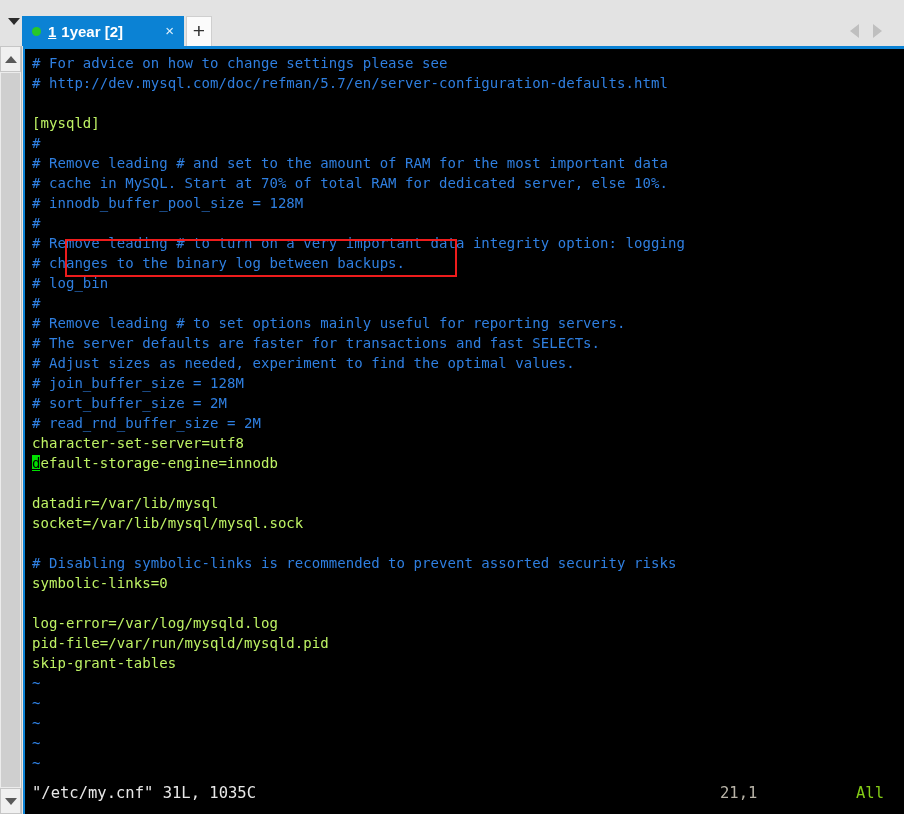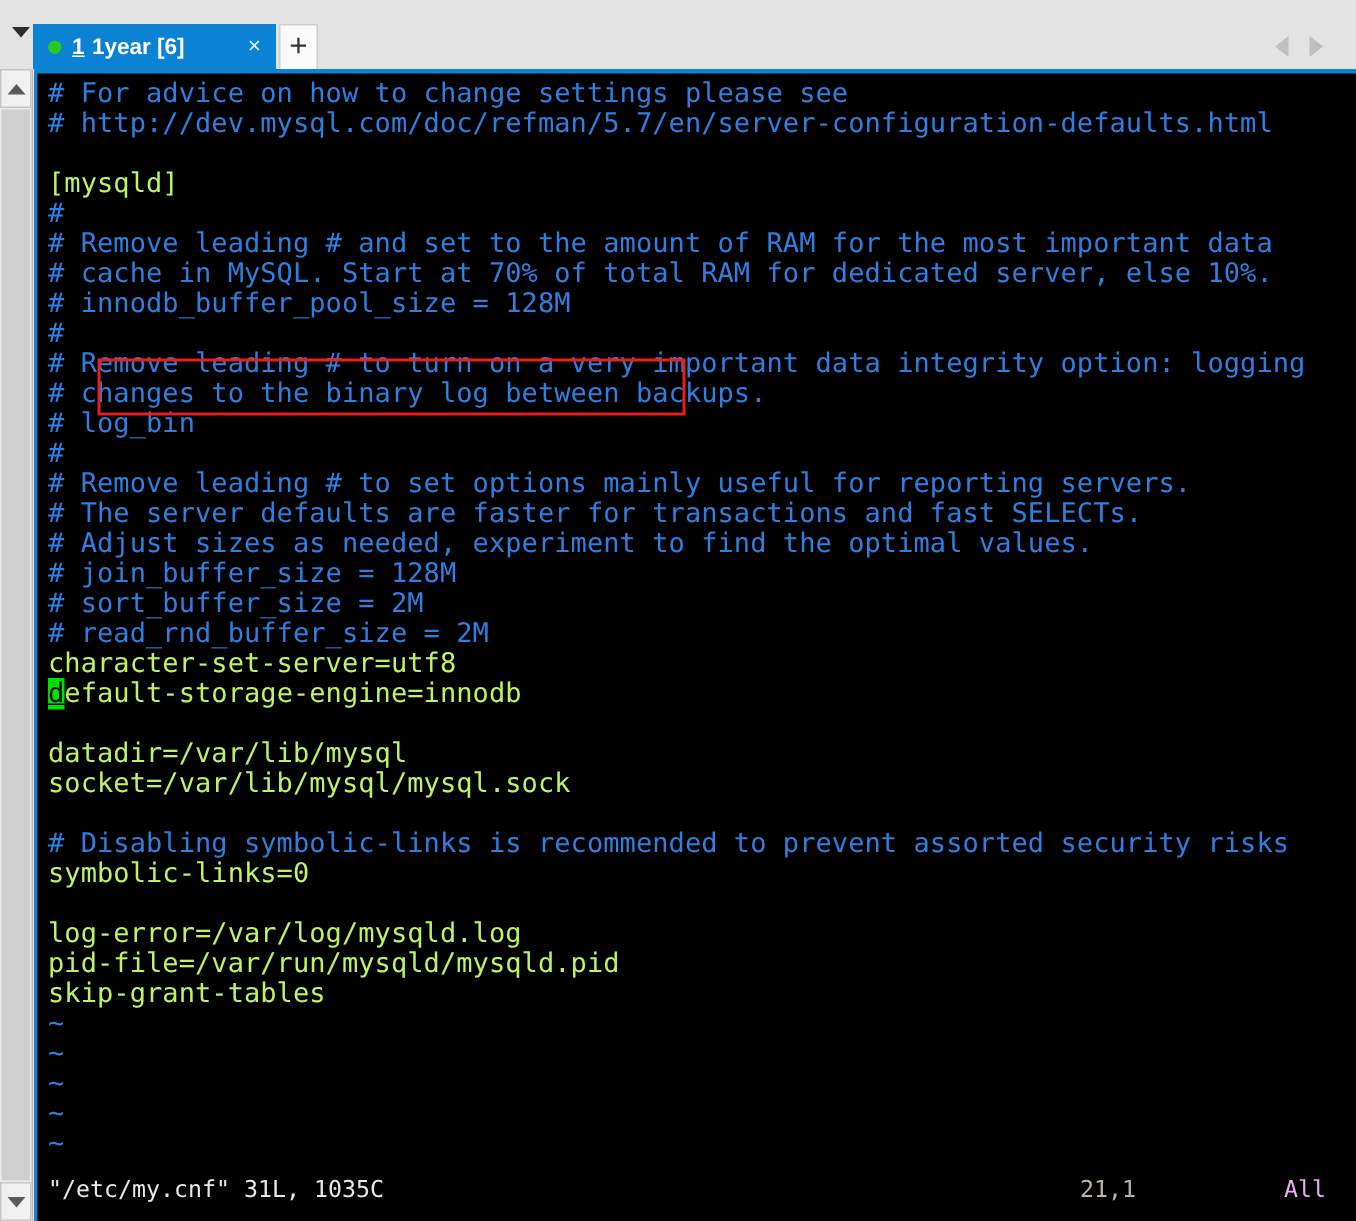--- a/index.html
+++ b/index.html
@@ -160,21 +160,21 @@
     background: #000000;
     border-top: 3px solid #0b82d4;
     border-left: 2px solid #0b82d4;
     box-sizing: border-box;
     overflow: hidden;
   }
   .screen {
     position: absolute;
     left: 7px; top: 4px;
     font-family: "DejaVu Sans Mono", monospace;
-    font-size: 18px;
+    font-size: 14px;
     line-height: 20px;
     letter-spacing: 0.05px;
     white-space: pre;
     text-decoration: underline;
   }
   .line { height: 20px; }
   .c-comment { color: #2f7fe0; }
   .c-text    { color: #bef264; }
   .c-tilde   { color: #2f7fe0; }
   .cursor {
@@ -190,21 +190,21 @@
     width: 868px;
     height: 20px;
     font-family: "DejaVu Sans Mono", monospace;
     font-size: 15.5px;
     line-height: 20px;
     color: #e8e8e8;
     white-space: pre;
   }
   .status-file { position: absolute; left: 0; top: 0; }
   .status-pos  { position: absolute; left: 688px; top: 0; color: #b9b4a8; }
-  .status-scr  { position: absolute; left: 824px; top: 0; color: #f0abfc; }
+  .status-scr  { position: absolute; left: 824px; top: 0; color: #84cc16; }
 
   
   .redbox {
     position: absolute;
     left: 40px; top: 190px;
     width: 392px; height: 38px;
     border: 2px solid #ee1c1c;
     box-sizing: border-box;
     pointer-events: none;
   }
@@ -214,21 +214,21 @@
 
 <div id="app">
 
   <div class="tabbar">
 
     <div class="dropdown-arrow"></div>
 
     <div class="tab">
       <span class="tab-dot"></span>
       <span class="tab-index">1</span>
-      <span class="tab-title">1year [6]</span>
+      <span class="tab-title">1year [2]</span>
       <span class="tab-close">×</span>
     </div>
 
     <div class="newtab">+</div>
 
     <div class="navarrows">
       <div class="navarrow left"></div>
       <div class="navarrow right"></div>
     </div>
   </div>

